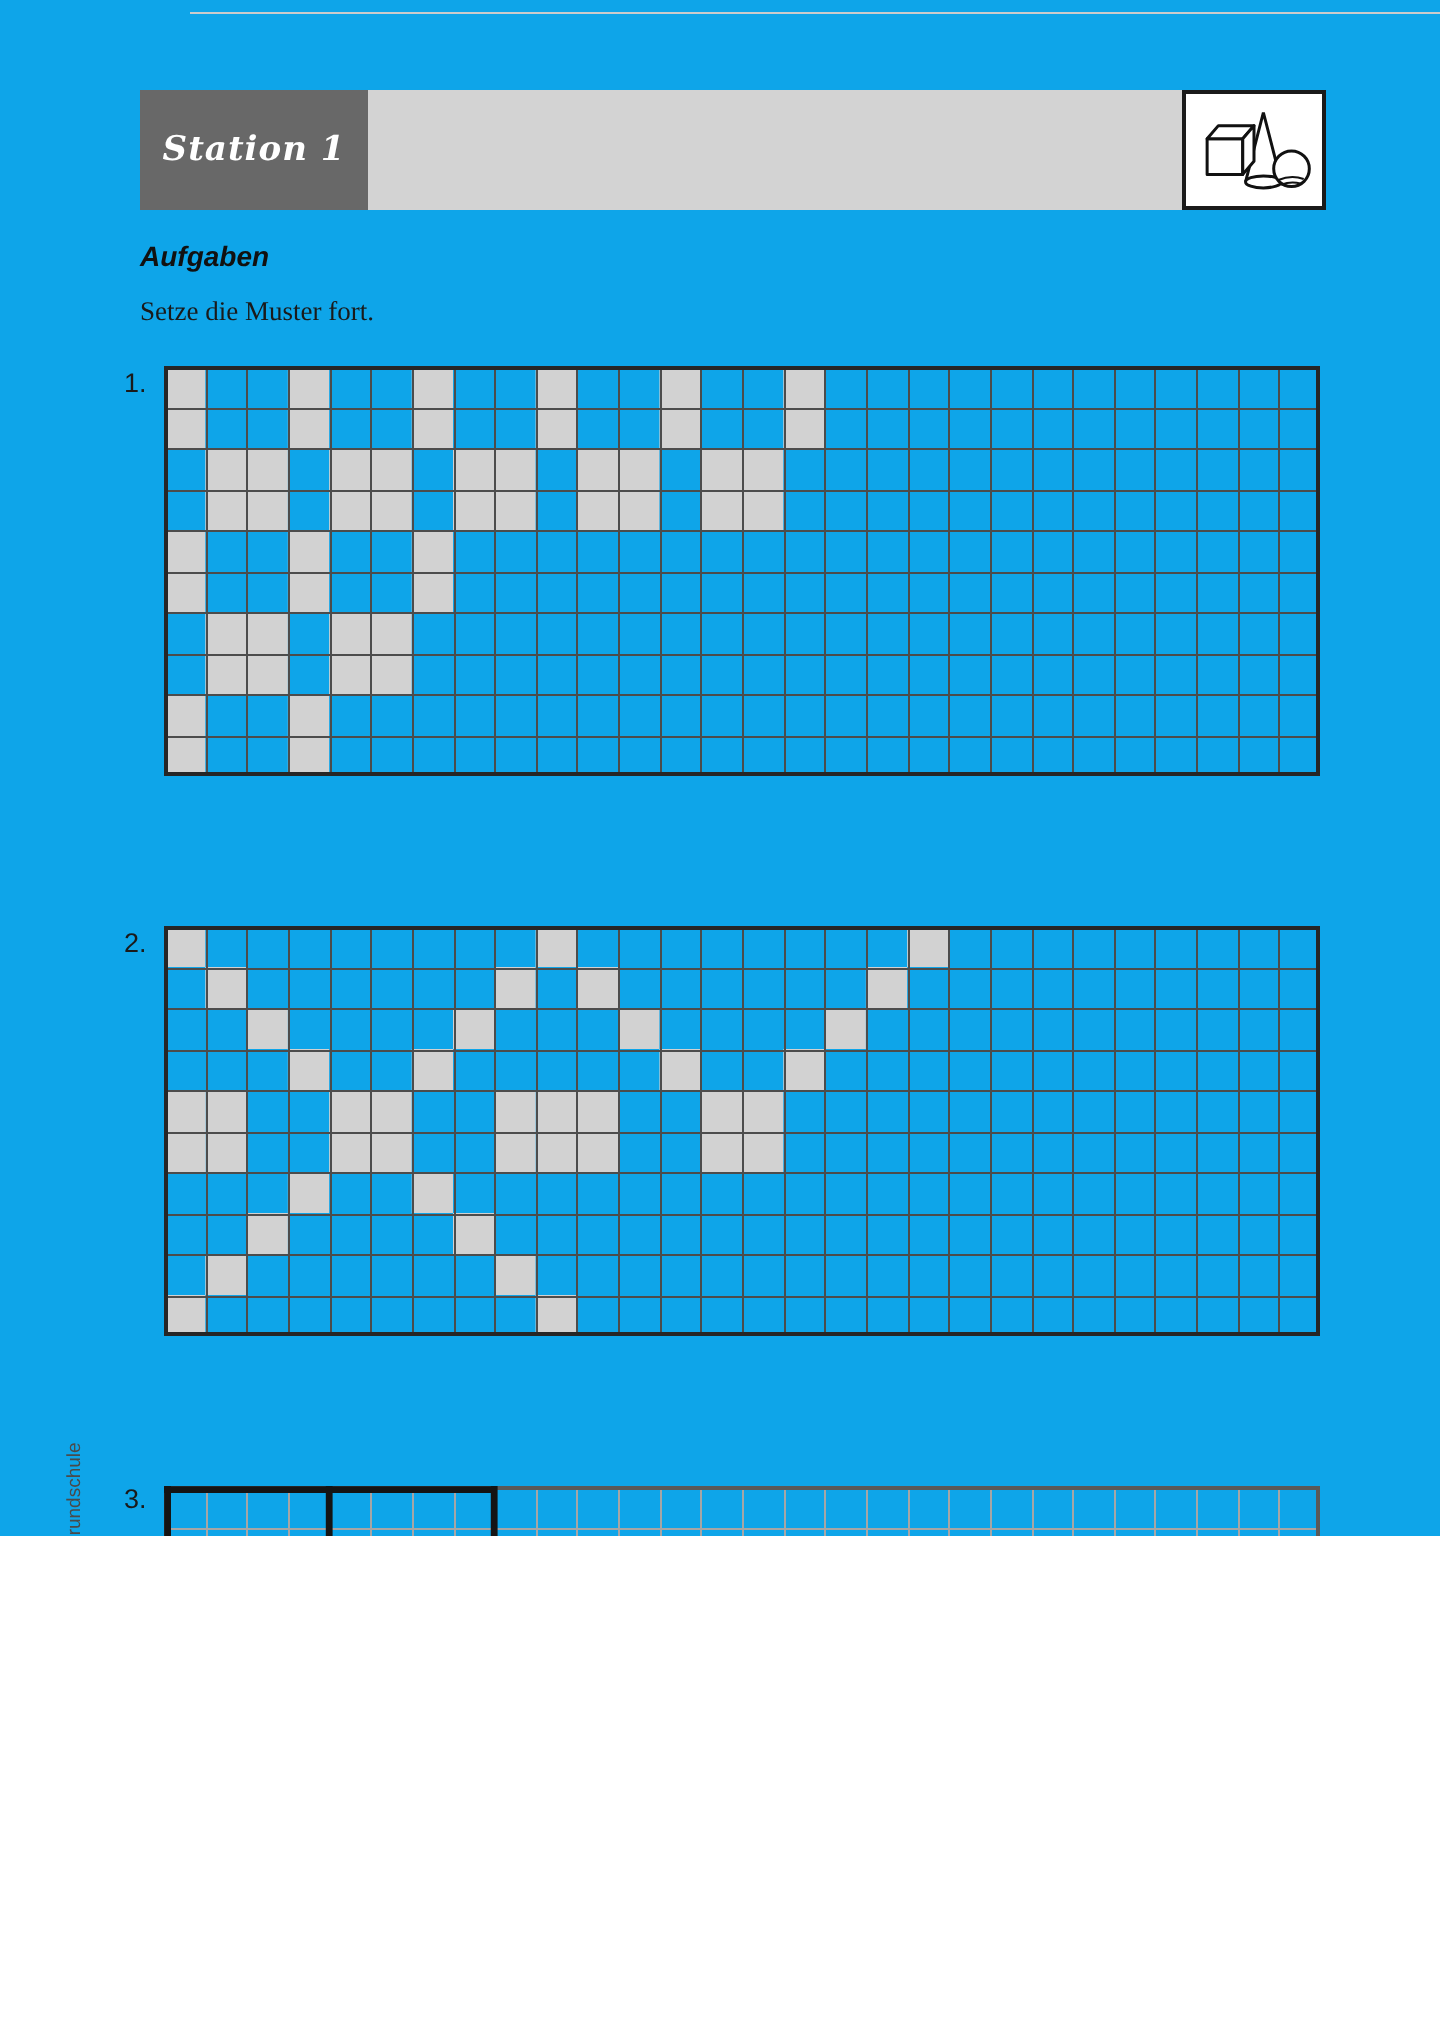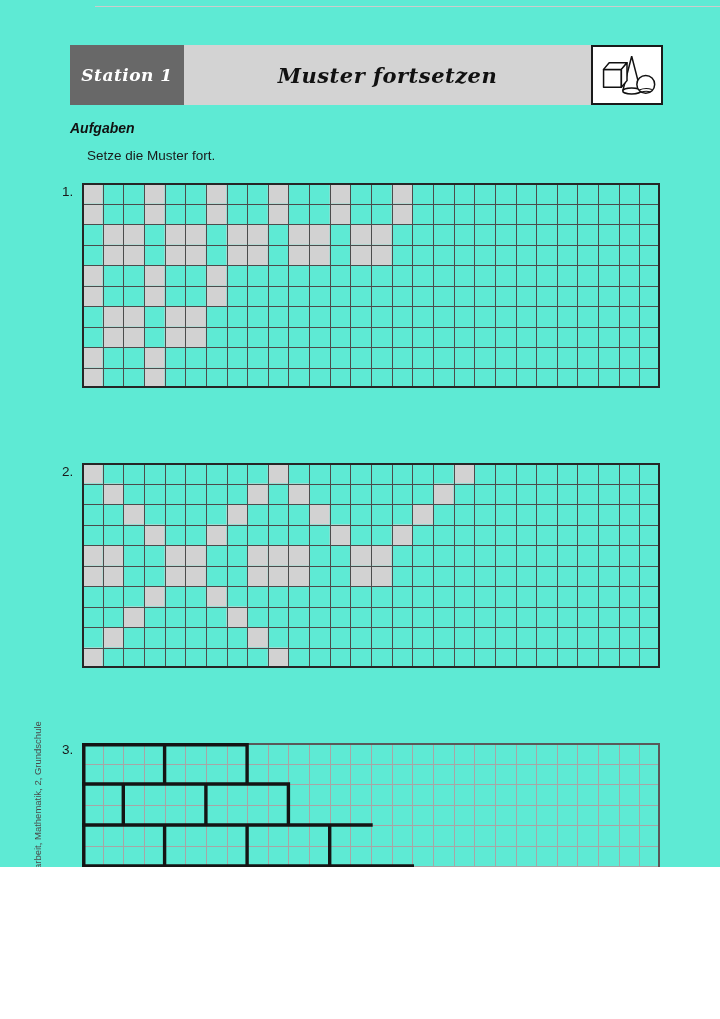--- a/index.html
+++ b/index.html
@@ -1,16 +1,16 @@
 <!DOCTYPE html>
 <html><head>
 <meta charset="utf-8">
 <style>
   html,body{margin:0;padding:0;background:#ffffff;}
-  .page{position:relative;width:720px;height:867px;background:#5eead4;overflow:hidden;
+  .page{position:relative;width:720px;height:768px;background:#0ea5e9;overflow:hidden;
         font-family:"Liberation Sans", sans-serif;color:#1a1a1a;}
   .hairline{position:absolute;background:#cccccc;}
   .hairline-top{left:95px;top:6px;width:625px;height:1px;}
   .hairline-bottom{left:0px;top:1013px;width:720px;height:1px;background:#d9d9d9;}
 
   
   .header{position:absolute;left:70px;top:45px;width:593px;height:60px;}
   .header-bar{position:absolute;left:0;top:0;width:521px;height:60px;background:#d3d3d3;}
   .station-box{position:absolute;left:0;top:0;width:114px;height:60px;background:#686868;
                display:flex;align-items:center;justify-content:center;}
@@ -20,21 +20,21 @@
                 display:flex;align-items:center;justify-content:center;}
   .header-title span{font-family:"DejaVu Serif", serif;font-style:italic;font-weight:bold;
                      font-size:21px;color:#111111;letter-spacing:0.5px;}
   .icon-box{position:absolute;left:521px;top:0;width:72px;height:60px;background:#ffffff;
             border:2px solid #1a1a1a;box-sizing:border-box;
             display:flex;align-items:center;justify-content:center;}
 
   
   .aufgaben{position:absolute;left:70px;top:120px;font-size:14px;font-weight:bold;
             font-style:italic;color:#111111;}
-  .setze{position:absolute;left:87px;top:148px;font-size:13.5px;color:#1a1a1a;}
+  .setze{position:absolute;left:70px;top:148px;font-size:13.5px;color:#1a1a1a;font-family:Liberation Serif, serif;}
 
   
   .task-label{position:absolute;font-size:13.5px;color:#1a1a1a;}
   .task-label-1{left:62px;top:184px;}
   .task-label-2{left:62px;top:464px;}
   .task-label-3{left:62px;top:742px;}
   .grid-host{position:absolute;left:82px;width:578px;height:205px;}
   .grid-host-1{top:183px;}
   .grid-host-2{top:463px;}
   .grid-host-3{top:743px;}
@@ -51,23 +51,20 @@
 <body>
 
 <div class="page">
 
   <div class="hairline hairline-top"></div>
 
   <div class="header">
     <div class="header-bar"></div>
     <div class="station-box">
       <span>Station 1</span>
-    </div>
-    <div class="header-title">
-      <span>Muster fortsetzen</span>
     </div>
     <div class="icon-box">
       <svg width="60" height="46" viewBox="0 0 64 46">
         <g fill="none" stroke="#111111" stroke-width="1.6" stroke-linejoin="round">
 
           <path d="M37 3 L27.5 40 M37 3 L46.5 40"></path>
           <ellipse cx="37" cy="40" rx="9.5" ry="3.2" fill="#ffffff"></ellipse>
 
           <rect x="7" y="17" width="19" height="19" fill="#ffffff"></rect>
           <path d="M7 17 L13 10 L32 10 L26 17 Z" fill="#ffffff"></path>

